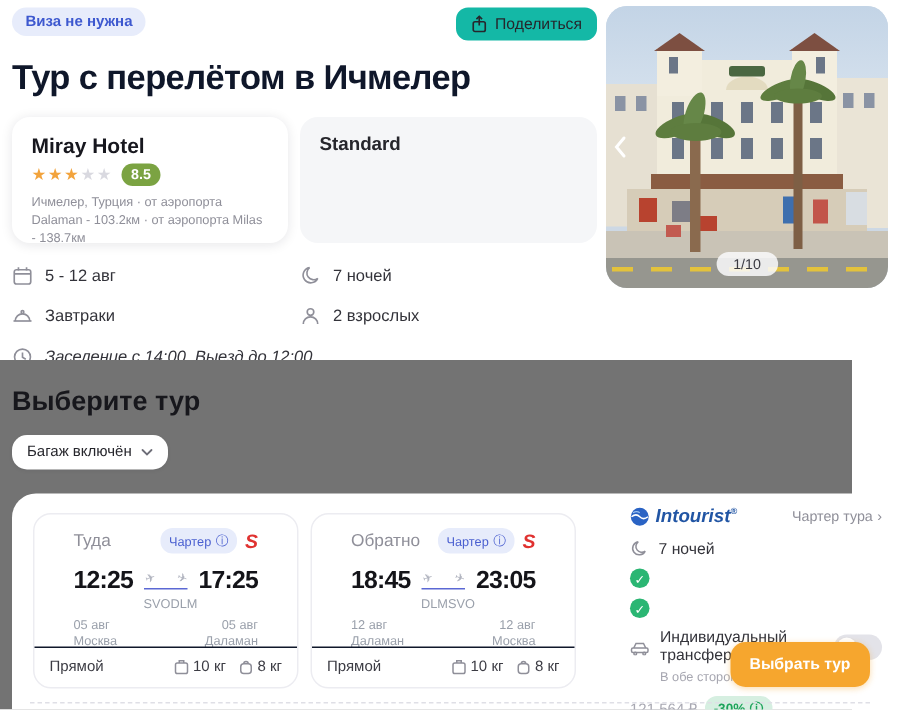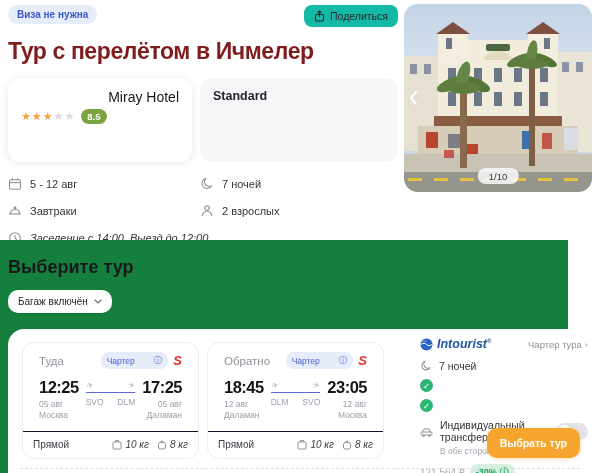--- a/index.html
+++ b/index.html
@@ -12,26 +12,26 @@
 
   
   .top { position:absolute; left:0; top:0; width:600px; height:240px; background:#fff; }
   .content-left { position:absolute; left:8px; top:5px; width:390px; }
   .header-row { display:flex; justify-content:space-between; align-items:flex-start; }
   .visa-badge { background:#e7ecfb; color:#3d58cf; font-size:10px; font-weight:bold;
     padding:4px 9px; border-radius:10px; display:inline-block; }
   .share-btn { display:flex; align-items:center; gap:5px; background:#14b8a6; border:none;
     border-radius:8px; padding:5px 10px; font-size:10.5px; color:#26262c; cursor:pointer;
     font-family:inherit; }
-  .page-title { font-size:23px; font-weight:700; letter-spacing:-0.4px; margin-top:11px; color:#7f1d1d; }
+  .page-title { font-size:23px; font-weight:700; letter-spacing:-0.4px; margin-top:11px; color:#0f172a; }
 
   .cards-row { display:flex; gap:8px; margin-top:13px; }
   .hotel-card { width:184px; height:84px; background:#fff; border-radius:12px;
     box-shadow:0 1px 8px rgba(20,20,40,0.10); padding:11px 13px; }
-  .hotel-name { font-size:14px; font-weight:400;text-align:right; }
+  .hotel-name { font-size:14px; font-weight:700; }
   .stars-row { display:flex; align-items:center; gap:6px; margin-top:4px; }
   .stars { font-size:11px; letter-spacing:1px; }
   .stars .filled { color:#f2a33c; } .stars .empty { color:#d9d9e0; }
   .rating-badge { background:#7ba342; color:#fff; font-size:9.5px; font-weight:700;
     padding:2px 6px; border-radius:9px; }
   .hotel-desc { font-size:8.5px; color:#8f8f99; line-height:1.4; margin-top:5px; }
   .room-card { flex:1; height:84px; background:#f5f6f8; border-radius:12px; padding:11px 13px;
     font-size:12.5px; font-weight:700; color:#26262c; }
 
   .details-grid { display:grid; grid-template-columns:192px 1fr; row-gap:13px; margin-top:15px; }
@@ -42,56 +42,56 @@
   
   .carousel { position:absolute; left:404px; top:4px; width:188px; height:188px;
     border-radius:14px; overflow:hidden; background:#cdd8e4; }
   .car-prev { position:absolute; left:3px; top:50%; transform:translateY(-50%);
     background:transparent; border:none; cursor:pointer; padding:2px; }
   .car-counter { position:absolute; bottom:8px; left:50%; transform:translateX(-50%);
     background:rgba(250,250,252,0.85); color:#3a3a42; font-size:9.5px; padding:2.5px 11px;
     border-radius:10px; }
 
   
-  .bottom { position:absolute; left:0; top:240px; width:568px; height:233px; background:#15803d; }
+  .bottom { position:absolute; left:0; top:240px; width:568px; height:233px; background:#737373; }
   .section-title { font-size:18px; font-weight:700; margin:17px 0 0 8px; color:#17171c; }
   .filter-chip { display:inline-flex; align-items:center; gap:6px; background:#fff;
     border:none; border-radius:10px; padding:6px 10px; margin:12px 0 0 8px; font-size:10px;
     color:#26262c; box-shadow:0 1px 3px rgba(20,20,40,0.06); cursor:pointer; font-family:inherit; }
 
   .tour-card { position:absolute; left:8px; top:89px; width:584px; height:144px;
     background:#fff; border-radius:16px 16px 0 0; }
   .dash-sep { position:absolute; left:12px; right:12px; bottom:4px;
     border-top:1.5px dashed #dfdfe6; }
 
   
   .flight-card { position:absolute; top:13px; width:177px; height:117px;
-    border:1px solid #ececf1; border-radius:12px; padding:9px 16px; background:#fff; }
+    border:1px solid #ececf1; border-radius:12px; padding:9px 26px; background:#fff; }
   .fc-1 { left:14px; } .fc-2 { left:199px; }
   .fc-head { display:flex; justify-content:space-between; align-items:center; }
   .fc-dir { font-size:11.5px; color:#8f8f99; }
   .fc-right { display:flex; align-items:center; gap:5px; }
   .charter-chip { background:#e7ecfb; color:#4a5fd0; font-size:8.5px; padding:2.5px 6px;
-    border-radius:8px; display:flex; gap:19px; align-items:center; cursor:pointer; }
+    border-radius:8px; display:flex; gap:3px; align-items:center; cursor:pointer; }
   .airline-logo { color:#e03230; font-weight:800; font-style:italic; font-size:13px; line-height:1; }
   .fc-times { display:flex; gap:7px; margin-top:9px; }
   .fc-time { font-size:16.5px; font-weight:700; letter-spacing:-0.5px; color:#141419; }
-  .fc-sub { font-size:8.5px; color:#9aa0ab; line-height:1.35; margin-top:2px; }
+  .fc-sub { font-size:8.5px; color:#9aa0ab; line-height:1.35; margin-top:14px; }
   .t-right { text-align:right; }
   .t-mid { flex:1; padding-top:4px; min-width:0; }
   .mid-icons { display:flex; justify-content:space-between; color:#b2b5c0; font-size:8px;
     line-height:1; padding:0 1px; }
   .mid-icons .to { display:inline-block; transform:rotate(-18deg); }
   .mid-icons .ld { display:inline-block; transform:rotate(18deg); }
   .mid-line { border-top:1.5px solid #5b68d4; margin-top:2px; }
   .mid-codes { display:flex; justify-content:space-between; font-size:8.5px; color:#9aa0ab; margin-top:4px; }
   .fc-foot { position:absolute; left:0; right:0; bottom:0; border-top:1px solid #0f172a;
     padding:7px 10px 8px; display:flex; justify-content:space-between; align-items:center;
     font-size:10px; color:#3c3c44; }
-  .bag-group { display:flex; align-items:center; gap:8px;font-style:italic; }
+  .bag-group { display:flex; align-items:center; gap:8px; }
   .bag-item { display:flex; align-items:center; gap:3px; }
 
   
   .offer { position:absolute; left:412px; top:8px; width:168px; }
   .offer-head { display:flex; justify-content:space-between; align-items:center; }
   .operator { display:flex; align-items:center; gap:4px; }
   .operator-name { font-size:12.5px; font-weight:700; color:#2155a4; font-style:italic; }
   .operator-name sup { font-size:6px; }
   .details-link { background:none; border:none; font-size:9.5px; color:#8f8f99; cursor:pointer;
     display:flex; align-items:center; gap:3px; font-family:inherit; }
@@ -136,20 +136,21 @@
 
     <h1 class="page-title">Тур с перелётом в Ичмелер</h1>
 
     <div class="cards-row">
       <div class="hotel-card">
         <div class="hotel-name">Miray Hotel</div>
         <div class="stars-row">
           <span class="stars"><span class="filled">★★★</span><span class="empty">★★</span></span>
           <span class="rating-badge">8.5</span>
         </div>
+        <div class="hotel-desc">Ичмелер, Турция · от аэропорта Dalaman - 103.2км · от аэропорта Milas - 138.7км</div>
       </div>
       <div class="room-card">
         <span>Standard</span>
       </div>
     </div>
 
     <div class="details-grid">
       <div class="detail-item">
         <span class="d-icon">
           <svg width="14" height="14" viewBox="0 0 14 14" fill="none" stroke="#8f8f99" stroke-width="1.1">

